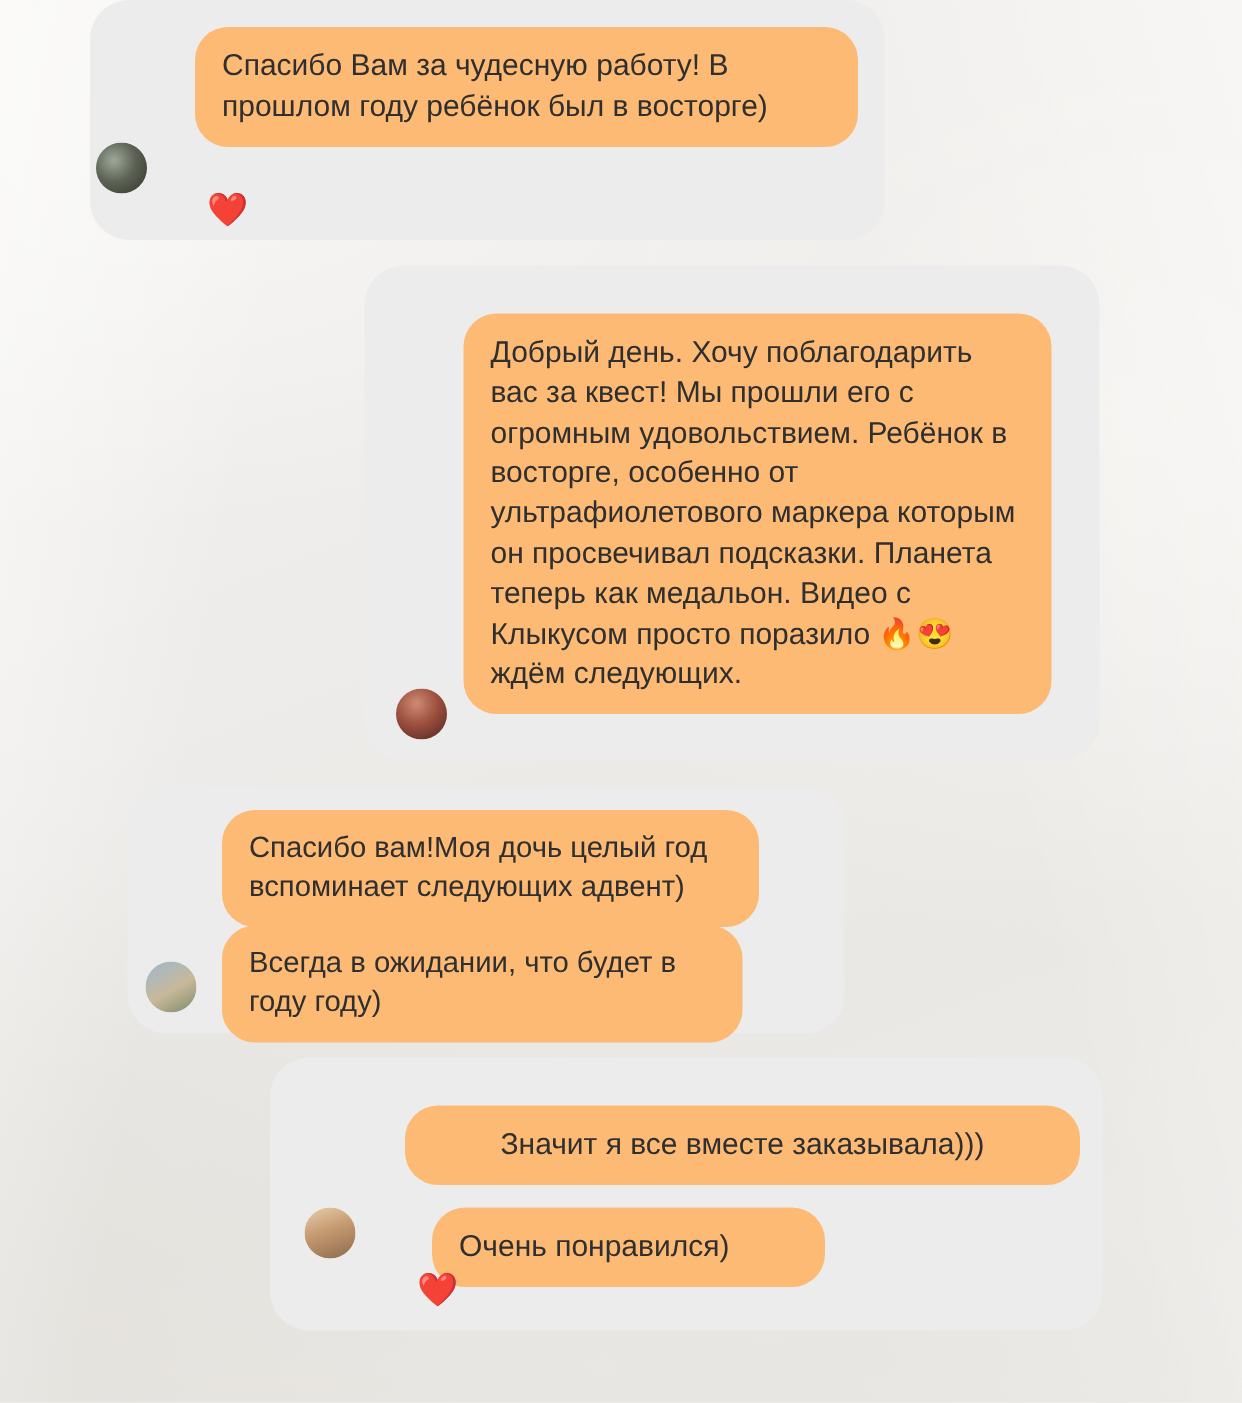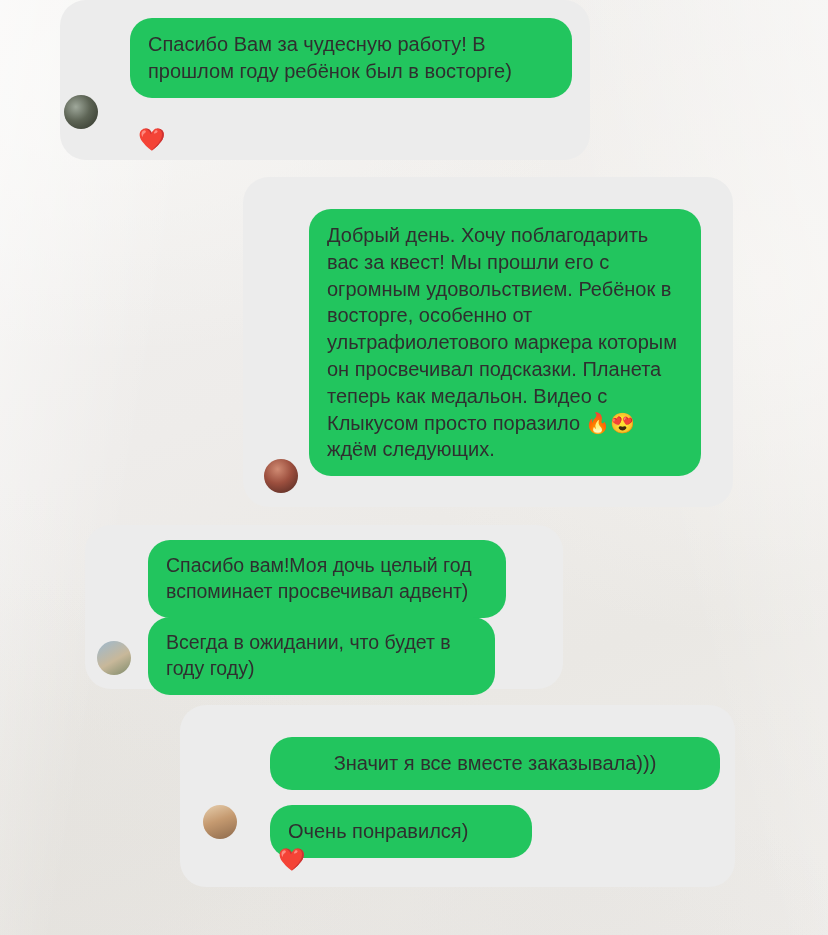--- a/index.html
+++ b/index.html
@@ -46,21 +46,21 @@
 
   
   .panel {
     position: absolute;
     background: #ececec;
     border-radius: 26px;
   }
 
   .bubble {
     position: absolute;
-    background: #22c55e;
+    background: #fdba74;
     border-radius: 22px;
     color: #2f2f2f;
     font-size: 19.5px;
     line-height: 1.33;
     padding: 13px 18px;
     box-sizing: border-box;
     white-space: pre-wrap;
   }
 
   .bubble.big {
@@ -114,27 +114,27 @@
         <i></i>
       </div>
     <div class="bubble big" style="left:309px; top:209px; width:392px;">Добрый день. Хочу поблагодарить вас за квест! Мы прошли его с огромным удовольствием. Ребёнок в восторге, особенно от ультрафиолетового маркера которым он просвечивал подсказки. Планета теперь как медальон. Видео с Клыкусом просто поразило 🔥😍 ждём следующих.</div>
   </div>
 
   <div class="group">
     <div class="panel" style="left:85px; top:525px; width:478px; height:164px;"></div>
     <div class="avatar av3" style="left:97px; top:641px;">
         <i></i>
       </div>
-    <div class="bubble" style="left:148px; top:540px; width:358px;">Спасибо вам!Моя дочь целый год вспоминает просвечивал адвент)</div>
+    <div class="bubble" style="left:148px; top:540px; width:358px;">Спасибо вам!Моя дочь целый год вспоминает следующих адвент)</div>
     <div class="bubble" style="left:148px; top:617px; width:347px;">Всегда в ожидании, что будет в году году)</div>
   </div>
 
   <div class="group">
     <div class="panel" style="left:180px; top:705px; width:555px; height:182px;"></div>
     <div class="avatar av4" style="left:203px; top:805px;">
         <i></i>
       </div>
     <div class="bubble big" style="left:270px; top:737px; width:450px; text-align:center;">Значит я все вместе заказывала)))</div>
-    <div class="bubble big" style="left:270px; top:805px; width:262px;">Очень понравился)</div>
+    <div class="bubble big" style="left:288px; top:805px; width:262px;">Очень понравился)</div>
     <div class="reaction" style="left:278px; top:849px;">❤️</div>
   </div>
 
 </div>
 
 </body></html>

